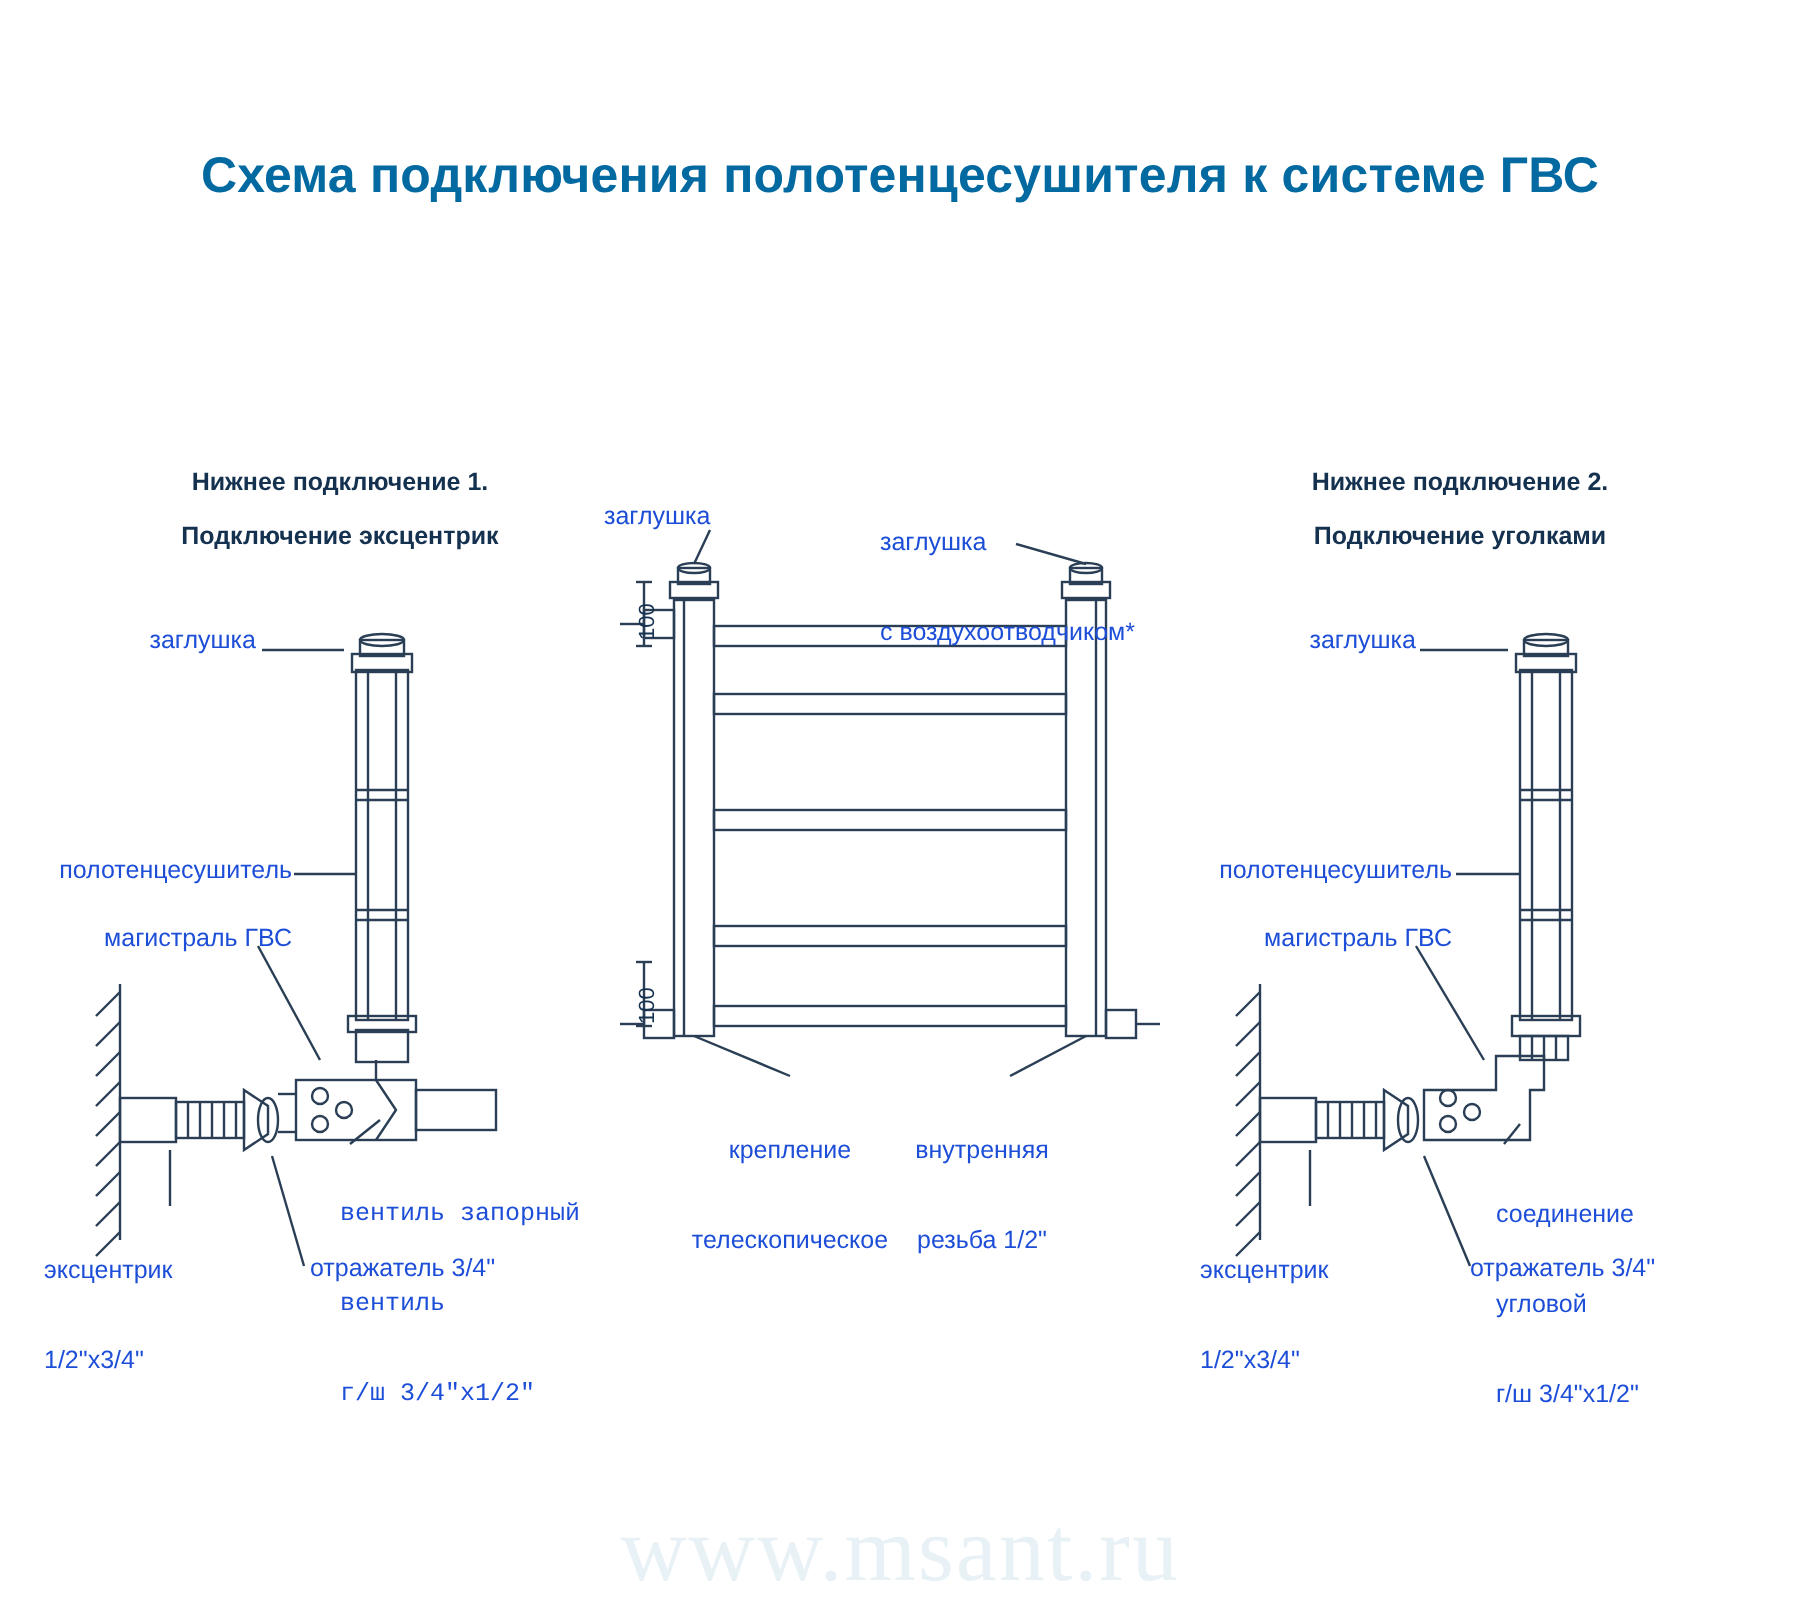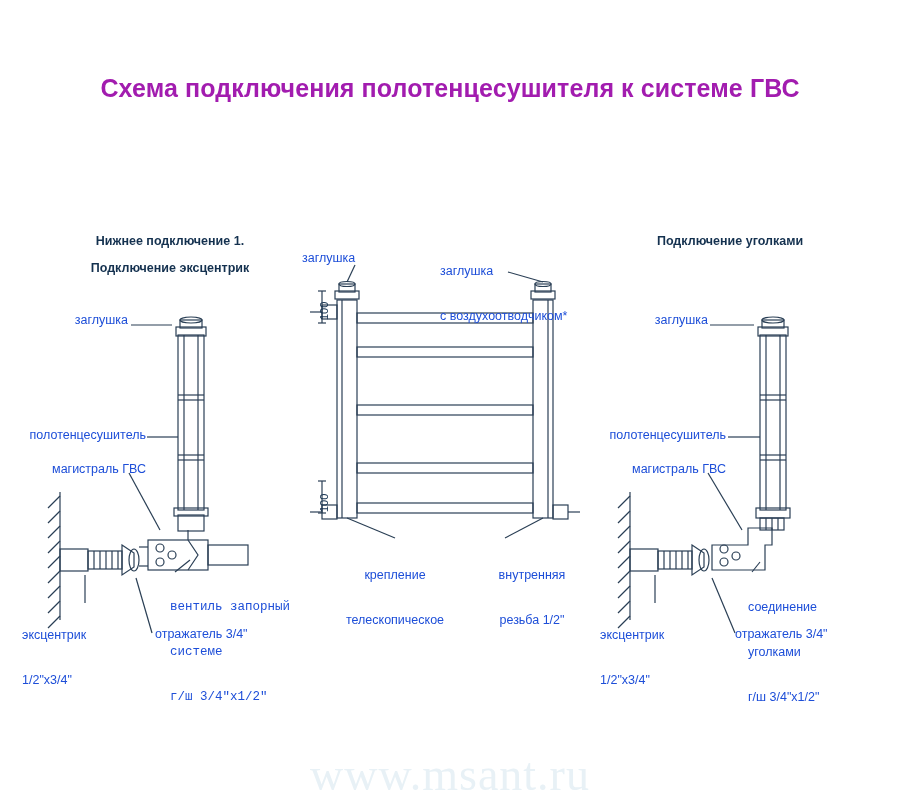--- a/index.html
+++ b/index.html
@@ -20,21 +20,21 @@
     inset: 0;
   }
   .title {
     position: absolute;
     top: 74px;
     left: 0;
     width: 900px;
     text-align: center;
     font-size: 25px;
     font-weight: bold;
-    color: #a21caf;
+    color: #0369a1;
     letter-spacing: 0.1px;
   }
   .watermark {
     position: absolute;
     left: 0;
     top: 748px;
     width: 900px;
     text-align: center;
     font-size: 46px;
     color: #e8f1f6;
@@ -145,21 +145,21 @@
   <div class="lbl right" style="left:28px; top:313px; width:100px;">заглушка</div>
   <div class="lbl right" style="left:20px; top:428px; width:126px;">полотенцесушитель</div>
   <div class="lbl right" style="left:40px; top:462px; width:106px;">магистраль ГВС</div>
   <div class="lbl" style="left:22px; top:598px; width:110px;">
     <div>эксцентрик</div>
     <div>1/2"х3/4"</div>
   </div>
   <div class="lbl" style="left:155px; top:627px;">отражатель 3/4"</div>
   <div class="lbl" style="left:170px; top:570px; width:130px;font-family:Liberation Mono, monospace;">
     <div>вентиль запорный</div>
-    <div>системе</div>
+    <div>вентиль</div>
     <div>г/ш 3/4"x1/2"</div>
   </div>
 
   <svg width="900" height="800">
     <g stroke="#2a3f55" fill="none" stroke-width="1.2">
 
       <rect x="337" y="300" width="20" height="218"></rect>
       <line x1="342" y1="300" x2="342" y2="518"></line>
 
       <rect x="533" y="300" width="20" height="218"></rect>
@@ -206,26 +206,27 @@
 
   <div class="lbl" style="left:302px; top:251px;">заглушка</div>
   <div class="lbl" style="left:440px; top:234px;">
     <div>заглушка</div>
     <div>с воздухоотводчиком*</div>
   </div>
   <div class="lbl center" style="left:340px; top:538px; width:110px;">
     <div>крепление</div>
     <div>телескопическое</div>
   </div>
-  <div class="lbl center" style="left:477px; top:538px; width:110px;">
+  <div class="lbl center" style="left:436px; top:538px; width:110px;">
     <div>внутренняя</div>
     <div>резьба 1/2"</div>
   </div>
 
   <div class="panel-heading" style="left:600px; top:228px;">
+    <div>Нижнее подключение 2.</div>
     <div>Подключение уголками</div>
   </div>
 
   <svg width="900" height="800">
     <g stroke="#2a3f55" fill="none" stroke-width="1.2">
 
       <line x1="630" y1="492" x2="630" y2="620"></line>
       <line x1="630" y1="496" x2="618" y2="508"></line>
       <line x1="630" y1="511" x2="618" y2="523"></line>
       <line x1="630" y1="526" x2="618" y2="538"></line>
@@ -283,19 +284,19 @@
   <div class="lbl right" style="left:608px; top:313px; width:100px;">заглушка</div>
   <div class="lbl right" style="left:600px; top:428px; width:126px;">полотенцесушитель</div>
   <div class="lbl right" style="left:620px; top:462px; width:106px;">магистраль ГВС</div>
   <div class="lbl" style="left:600px; top:598px; width:110px;">
     <div>эксцентрик</div>
     <div>1/2"х3/4"</div>
   </div>
   <div class="lbl" style="left:735px; top:627px;">отражатель 3/4"</div>
   <div class="lbl" style="left:748px; top:570px; width:130px;">
     <div>соединение</div>
-    <div>уголками</div>
+    <div>угловой</div>
     <div>г/ш 3/4"x1/2"</div>
   </div>
 
   <div class="watermark">www.msant.ru</div>
 
 </div>
 
 </body></html>

